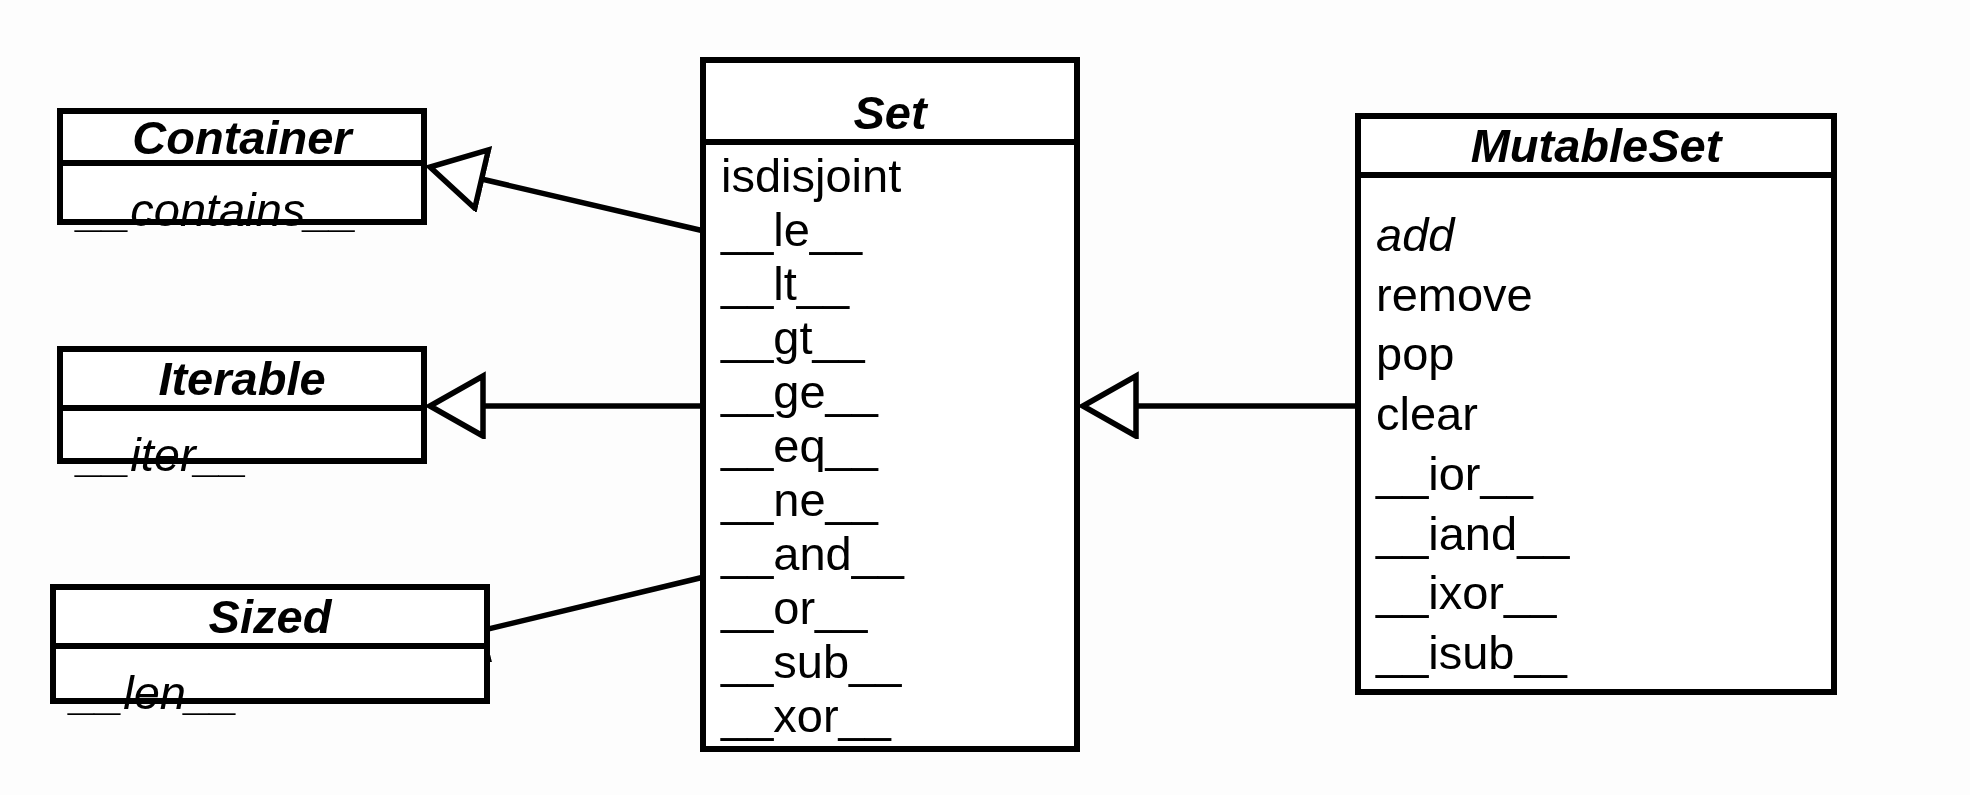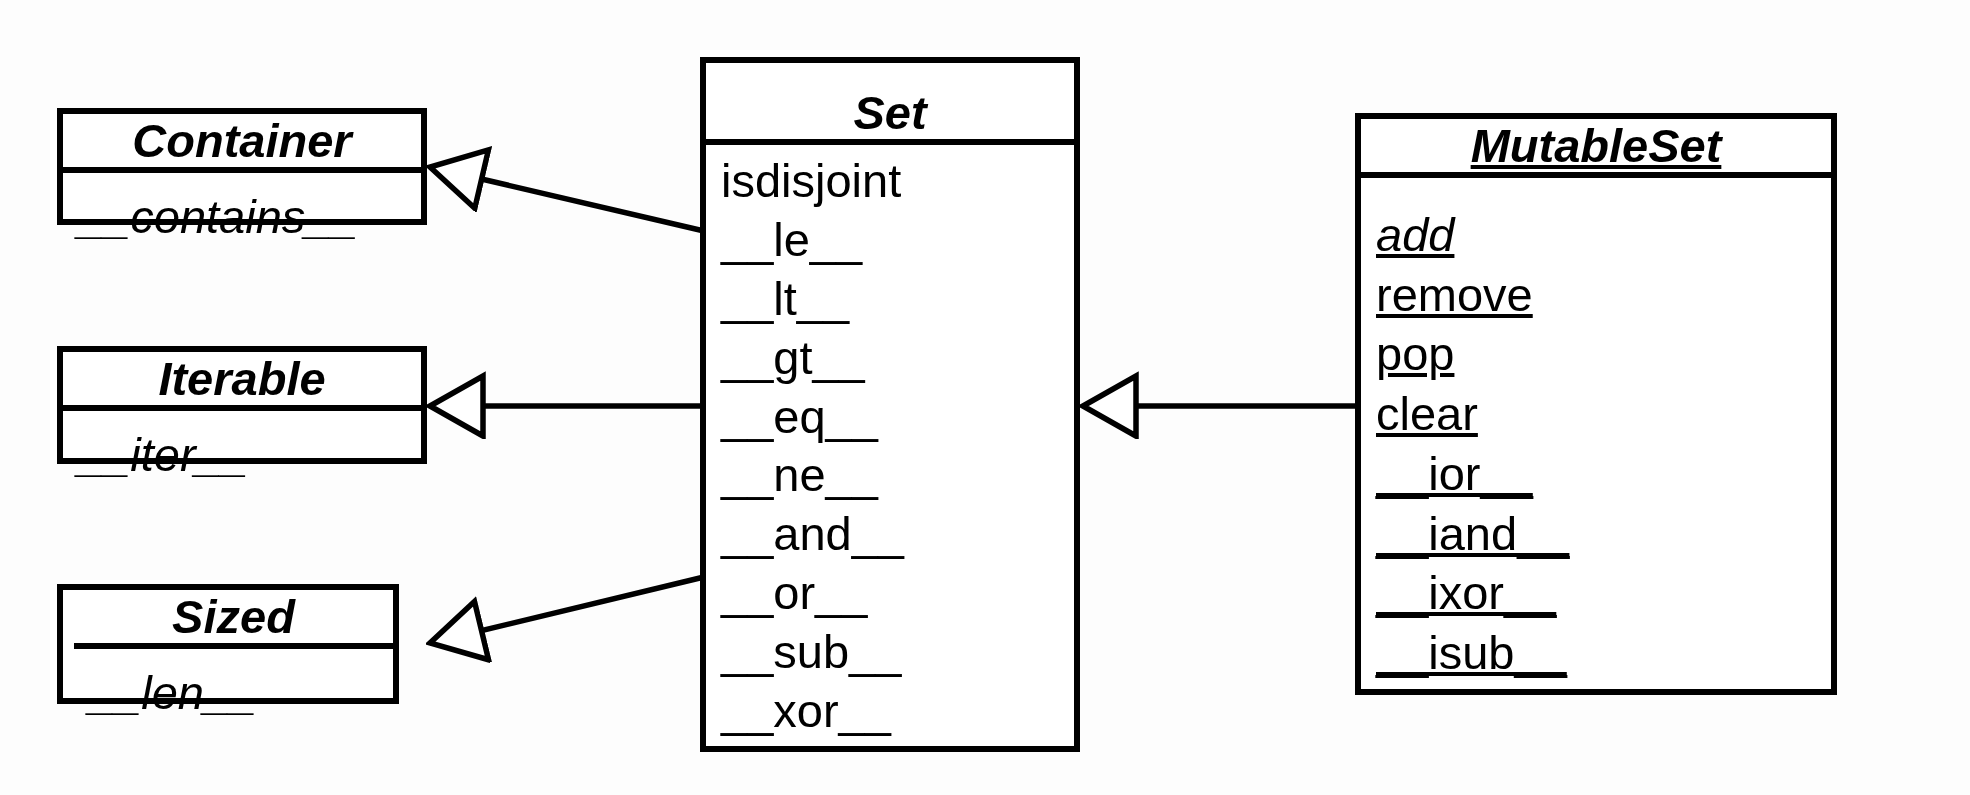--- a/index.html
+++ b/index.html
@@ -57,28 +57,28 @@
   .member {
     display: flex;
     align-items: center;
     line-height: 1;
     white-space: nowrap;
   }
   .italic { font-style: italic; margin-top: 20px; }
 
   
   #box-container  { left: 57px;   top: 108px; width: 370px; height: 117px; }
-  #box-container  .uml-title { height: 59px; }
+  #box-container  .uml-title { height: 52px; }
   #box-iterable   { left: 57px;   top: 346px; width: 370px; height: 118px; }
   #box-iterable   .uml-title { height: 59px; }
-  #box-sized      { left: 57px;   top: 584px; width: 342px; height: 120px; padding-left: 11px; }
+  #box-sized      { left: 50px;   top: 584px; width: 440px; height: 120px; }
   #box-sized      .uml-title { height: 59px; }
   #box-set        { left: 700px;  top: 57px;  width: 380px; height: 695px; }
   #box-set        .uml-title { height: 60px; margin-top: 22px; }
-  #box-mutableset { left: 1355px; top: 113px; width: 482px; height: 582px; text-decoration: underline; }
+  #box-mutableset { left: 1355px; top: 113px; width: 482px; height: 582px; }
   #box-mutableset .uml-title { height: 59px; }
 </style>
 </head>
 <body>
 
 <div id="canvas">
 
   <svg id="edges" viewBox="0 0 1970 795" xmlns="http://www.w3.org/2000/svg">
     <defs>
       <marker id="tri" markerUnits="userSpaceOnUse" markerWidth="60" markerHeight="68" refX="56" refY="33" orient="auto">
@@ -112,20 +112,21 @@
     </div>
   </div>
 
   <div class="uml-class" id="box-set">
     <div class="uml-title">Set</div>
     <div class="uml-members">
       <div class="member">isdisjoint</div>
       <div class="member">__le__</div>
       <div class="member">__lt__</div>
       <div class="member">__gt__</div>
+      <div class="member">__ge__</div>
       <div class="member">__eq__</div>
       <div class="member">__ne__</div>
       <div class="member">__and__</div>
       <div class="member">__or__</div>
       <div class="member">__sub__</div>
       <div class="member">__xor__</div>
     </div>
   </div>
 
   <div class="uml-class" id="box-mutableset">

